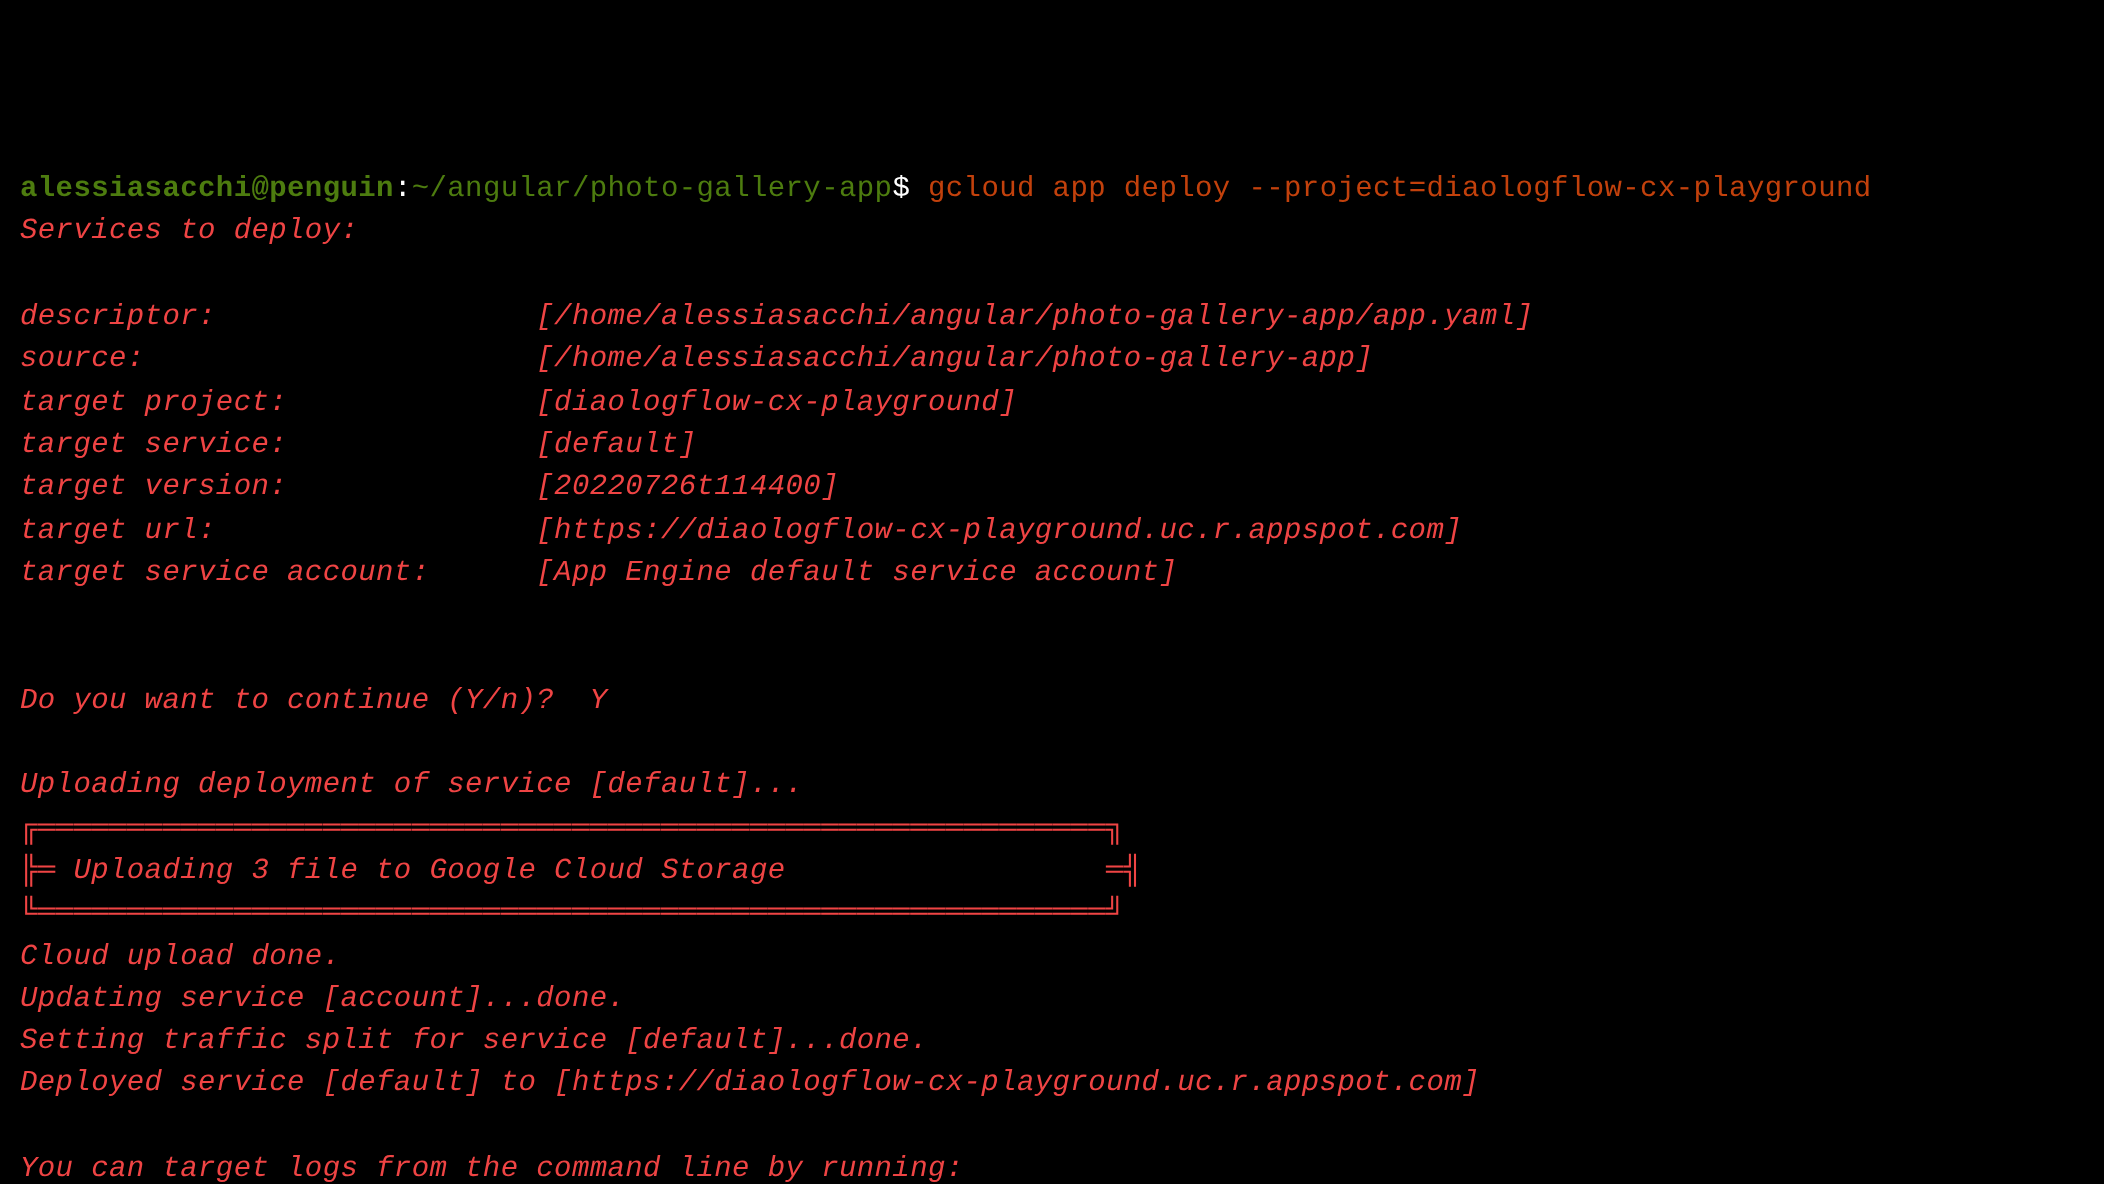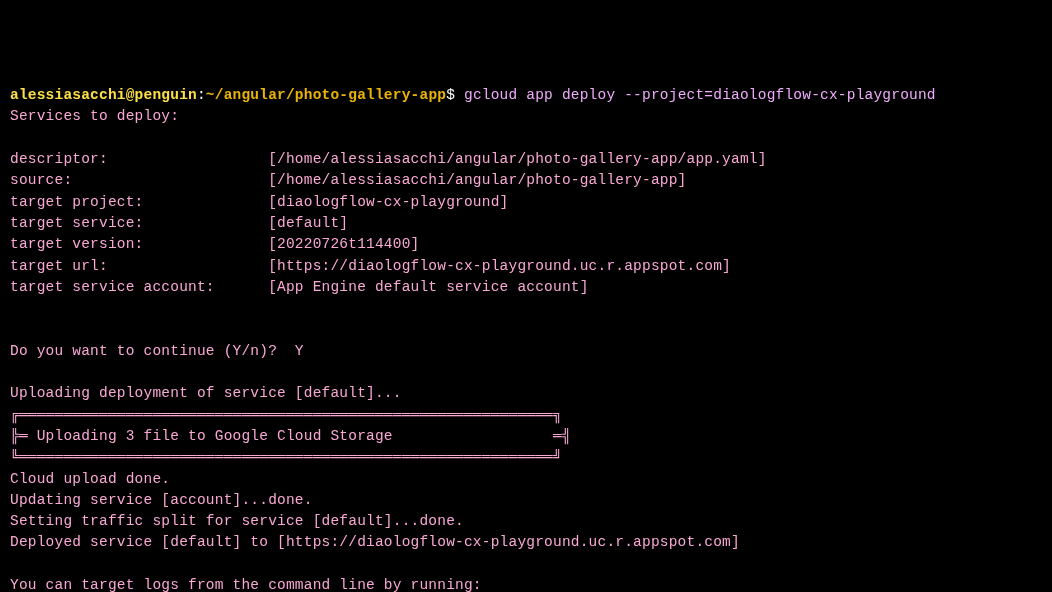--- a/index.html
+++ b/index.html
@@ -14,38 +14,39 @@
       font-size: 14.5px;
       line-height: 21.3px;
       padding: 0 10px;
       width: 1052px;
       height: 592px;
       overflow: hidden;
       white-space: pre;
       letter-spacing: 0.2px;
     }
     .user {
-      color: #fde047;
+      color: #4d7c0f;
       font-weight: bold;
     }
     .colon {
       color: #ffffff;
     }
     .path {
-      color: #eab308;
-      font-weight: bold;
+      color: #4d7c0f;
+      font-weight: normal;
     }
     .dollar {
       color: #ffffff;
     }
     .cmd {
-      color: #f0abfc;
+      color: #c2410c;
     }
     .output {
-      color: #f9a8d4;
+      color: #ef4444;
+      font-style: italic;
     }
   </style>
 </head>
 <body>
 
 
 
 <div><span><span class="user">alessiasacchi@penguin</span><span class="colon">:</span><span class="path">~/angular/photo-gallery-app</span><span class="dollar">$</span><span class="cmd"> gcloud app deploy --project=diaologflow-cx-playground</span></span>
 <span class="output">Services to deploy:</span>
 <span class="output"></span>

